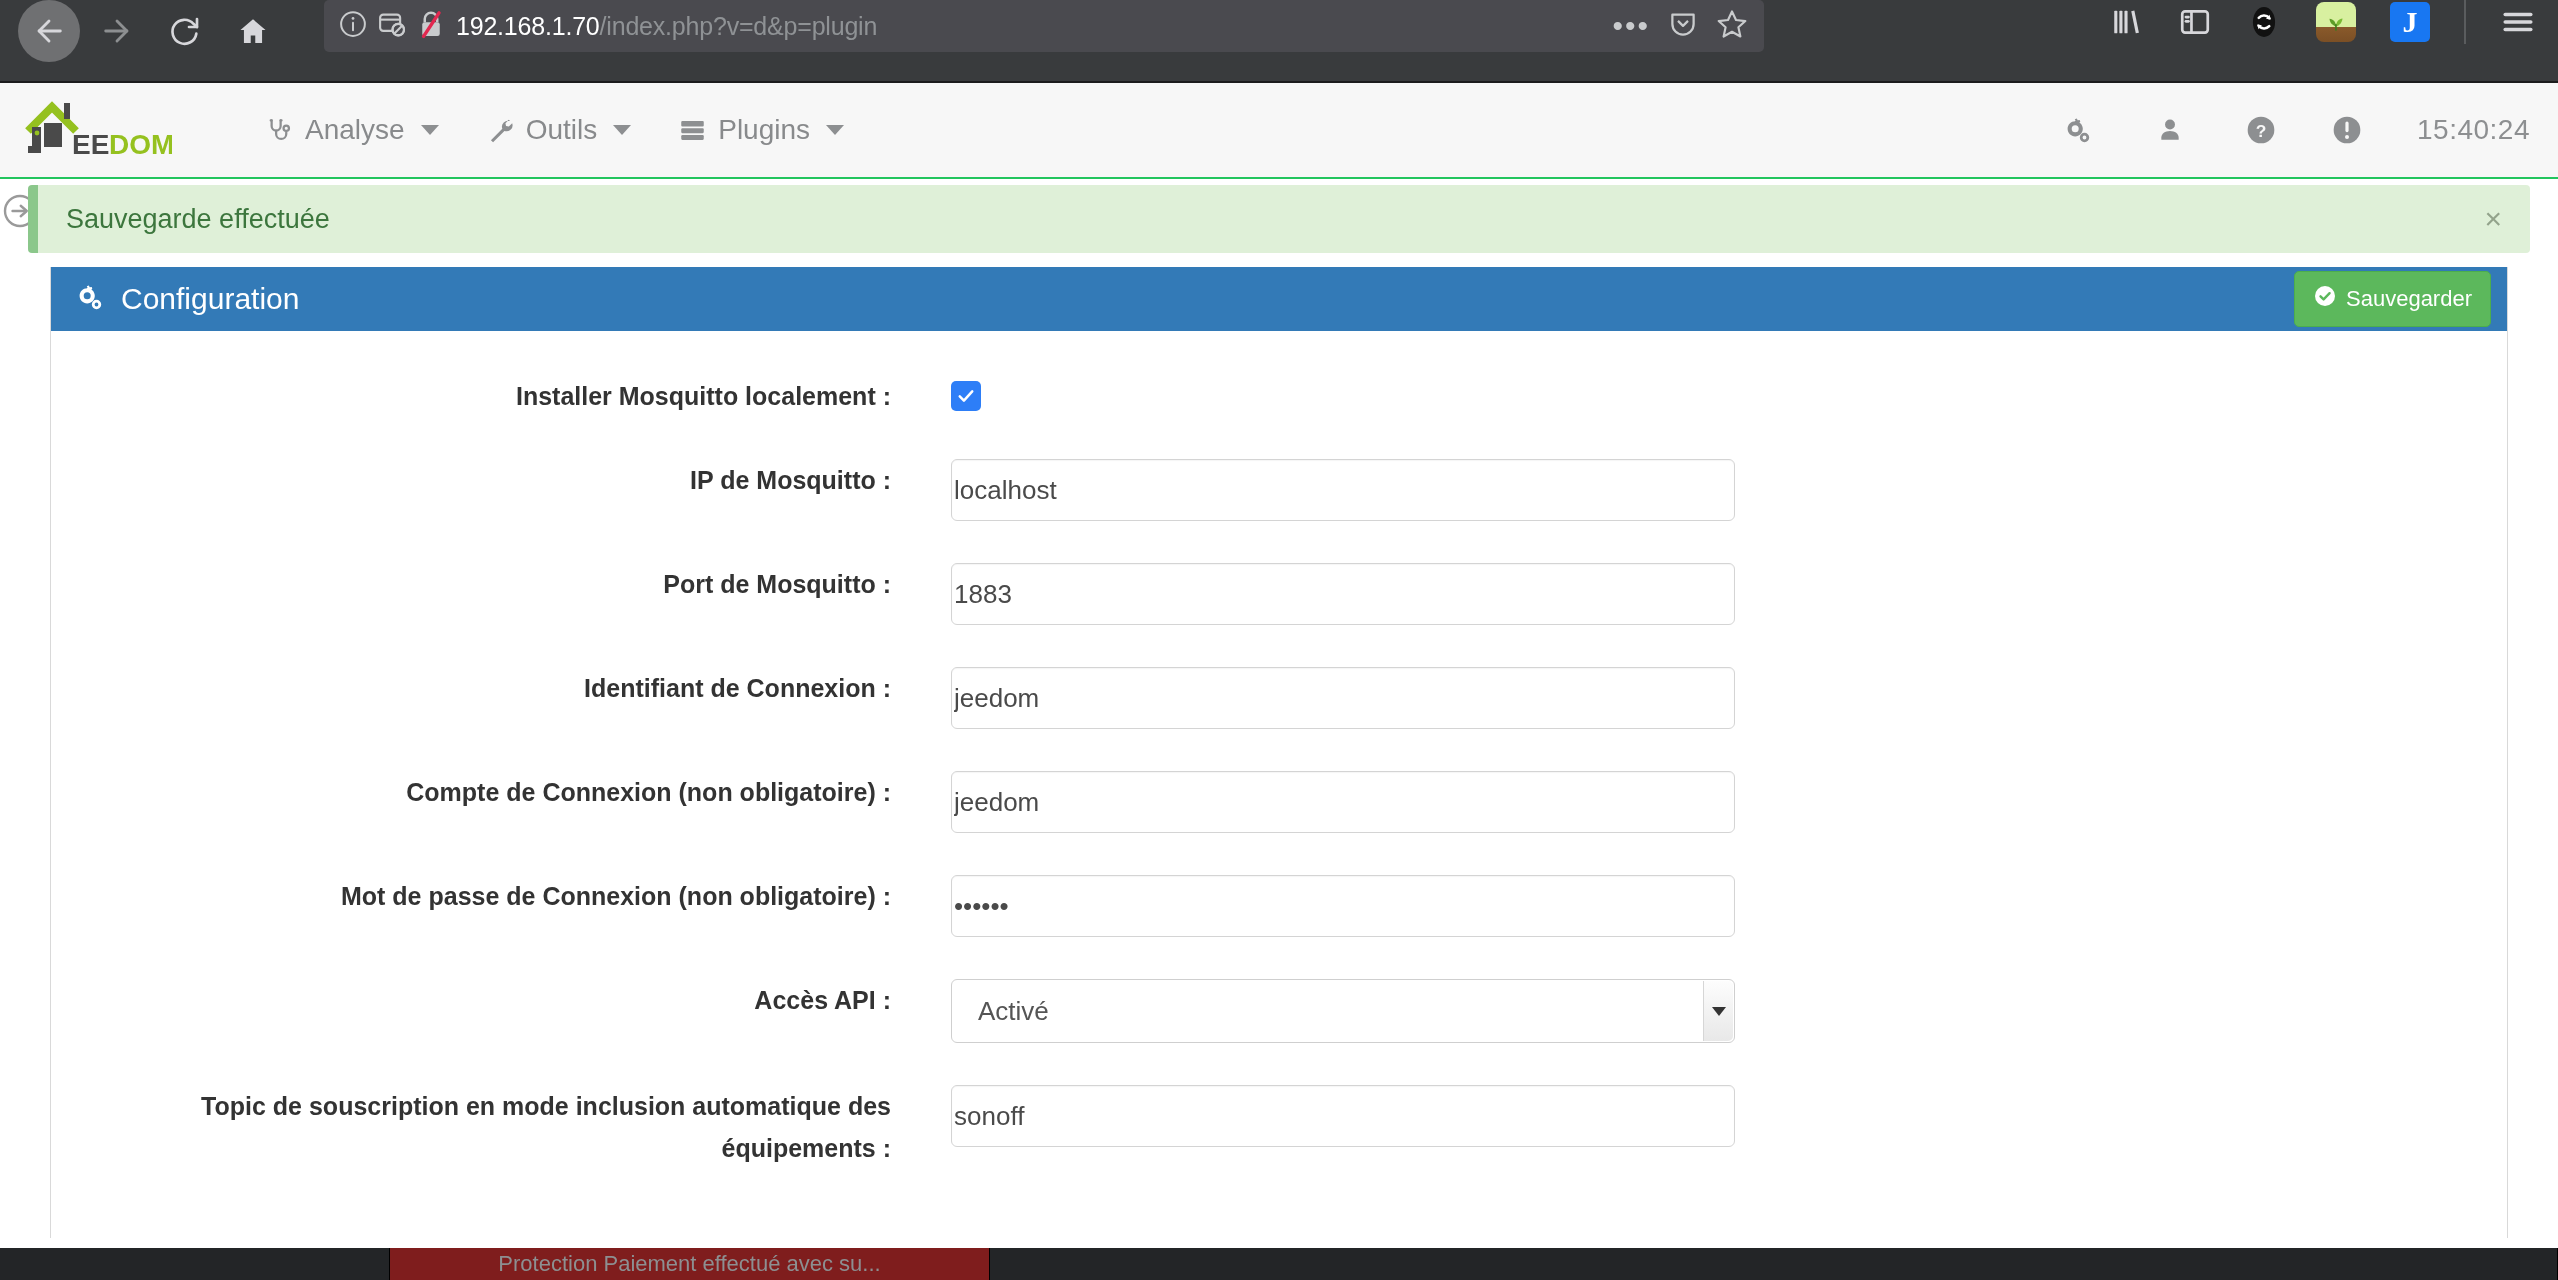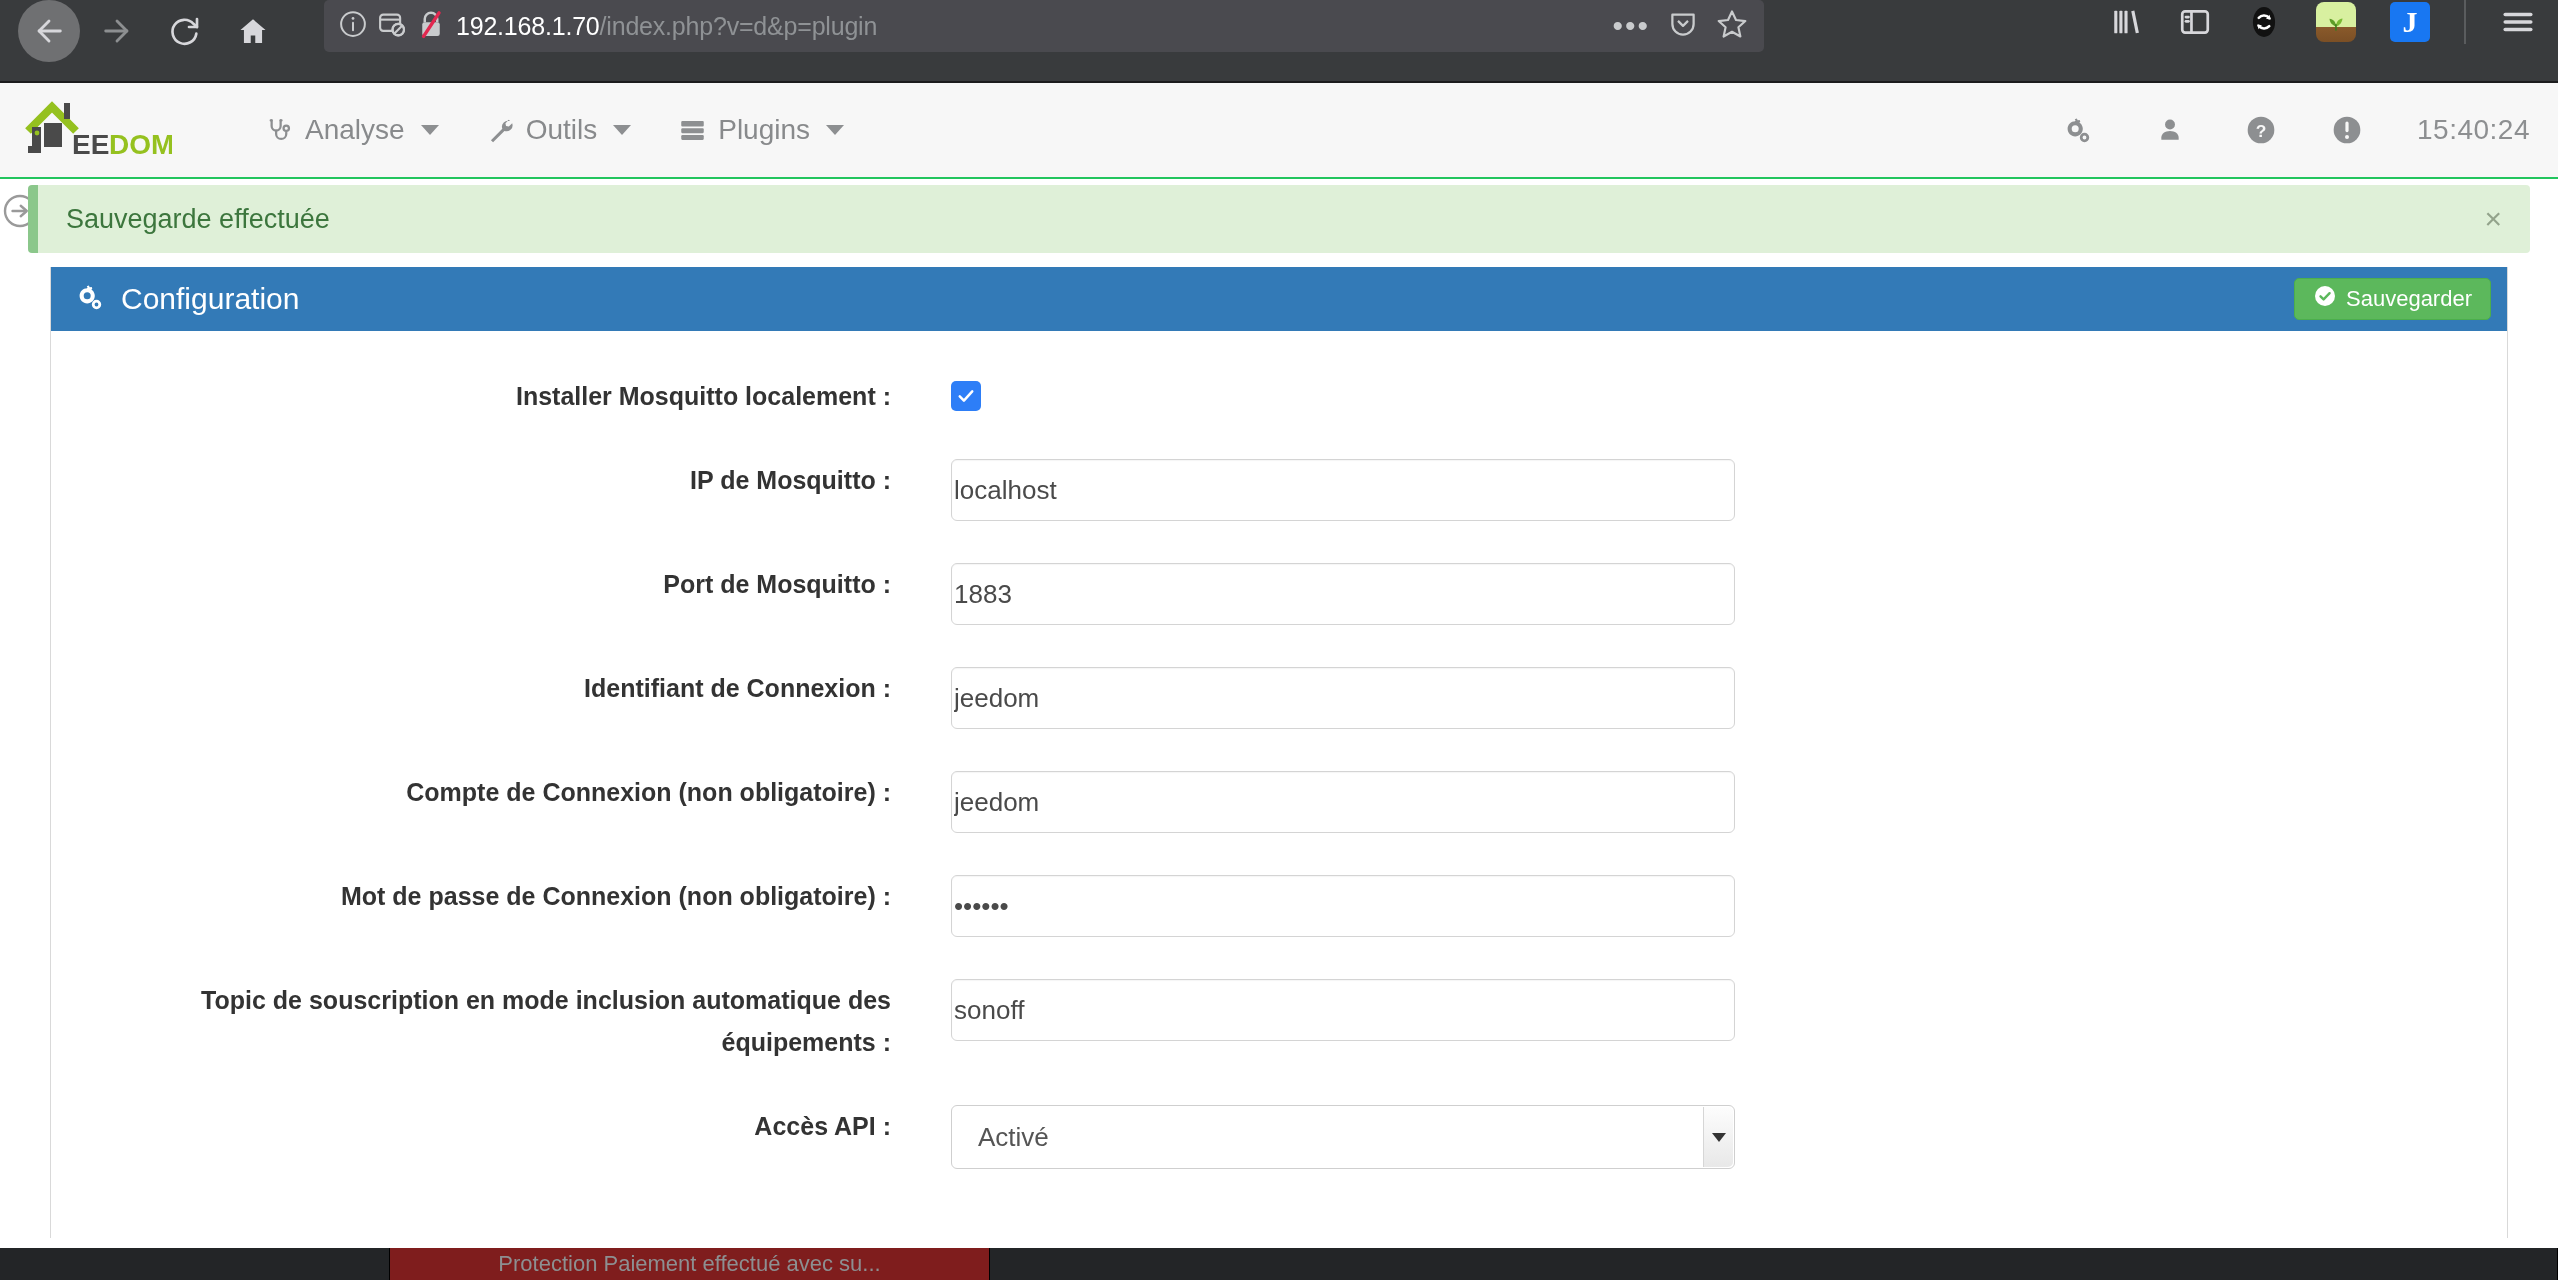--- a/index.html
+++ b/index.html
@@ -150,21 +150,21 @@
     color:#fff;
   }
   #panel-title { font-size: 30px; font-weight: 300; margin-left: 14px; }
   #btn-save {
     margin-left: auto;
     background: #5cb85c;
     border: 1px solid #4cae4c;
     border-radius: 5px;
     color: #fff;
     font-size: 22px;
-    height: 42px;
+    height: 56px;
     padding: 0 18px;
     display: flex; align-items: center; gap: 9px;
   }
 
   
   #form { padding: 44px 0 0 0; }
   .form-row {
     display: flex;
     align-items: flex-start;
     margin-bottom: 42px;
@@ -532,38 +532,38 @@
     </div>
 
     <div class="form-row">
       <div class="form-label">Mot de passe de Connexion (non obligatoire) :</div>
       <div class="form-field">
         <input class="txt-input" type="text" value="••••••" style="">
       </div>
     </div>
 
     <div class="form-row">
-      <div class="form-label two-line">Topic de souscription en mode inclusion automatique des équipements :</div>
-      <div class="form-field">
-        <input class="txt-input" type="text" value="sonoff" style="">
-      </div>
-    </div>
-
-    <div class="form-row">
       <div class="form-label">Accès API :</div>
       <div class="form-field">
         <div class="sel-wrap">
           <input class="sel-input" type="text" readonly="" value="Activé" style="">
           <span class="sel-arrow">
               <i></i>
             </span>
         </div>
       </div>
     </div>
 
+    <div class="form-row">
+      <div class="form-label two-line">Topic de souscription en mode inclusion automatique des équipements :</div>
+      <div class="form-field">
+        <input class="txt-input" type="text" value="sonoff" style="">
+      </div>
+    </div>
+
   </div>
 </div>
 
 <div id="page-body-shadow"></div>
 
 <div id="taskbar">
   <div class="tb-cell" id="tb-left"></div>
   <div class="tb-cell" id="tb-mid">Protection Paiement effectué avec su...</div>
   <div class="tb-cell" id="tb-right"></div>
 </div>

